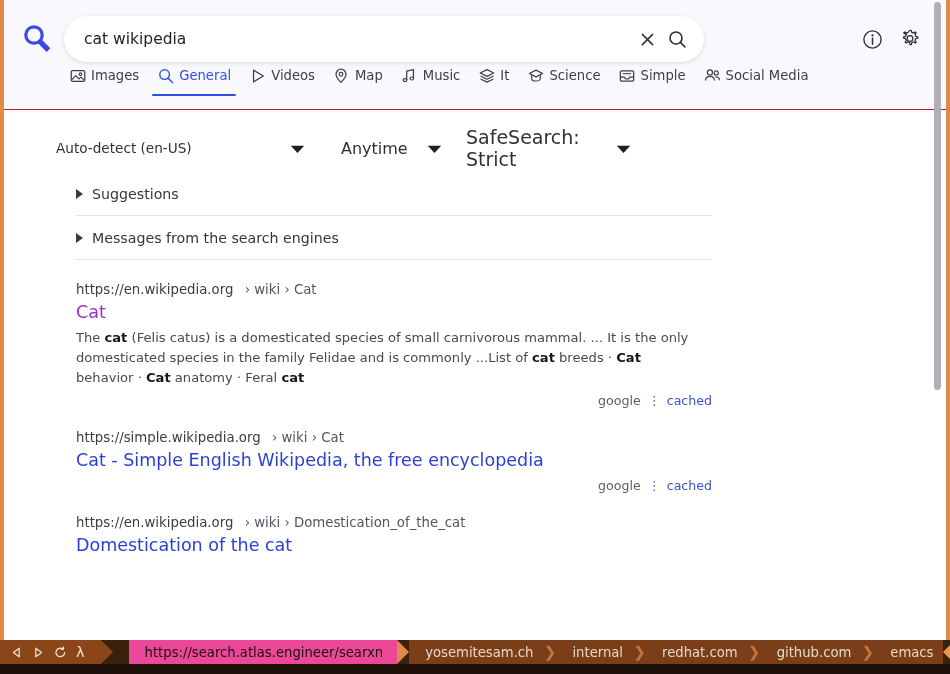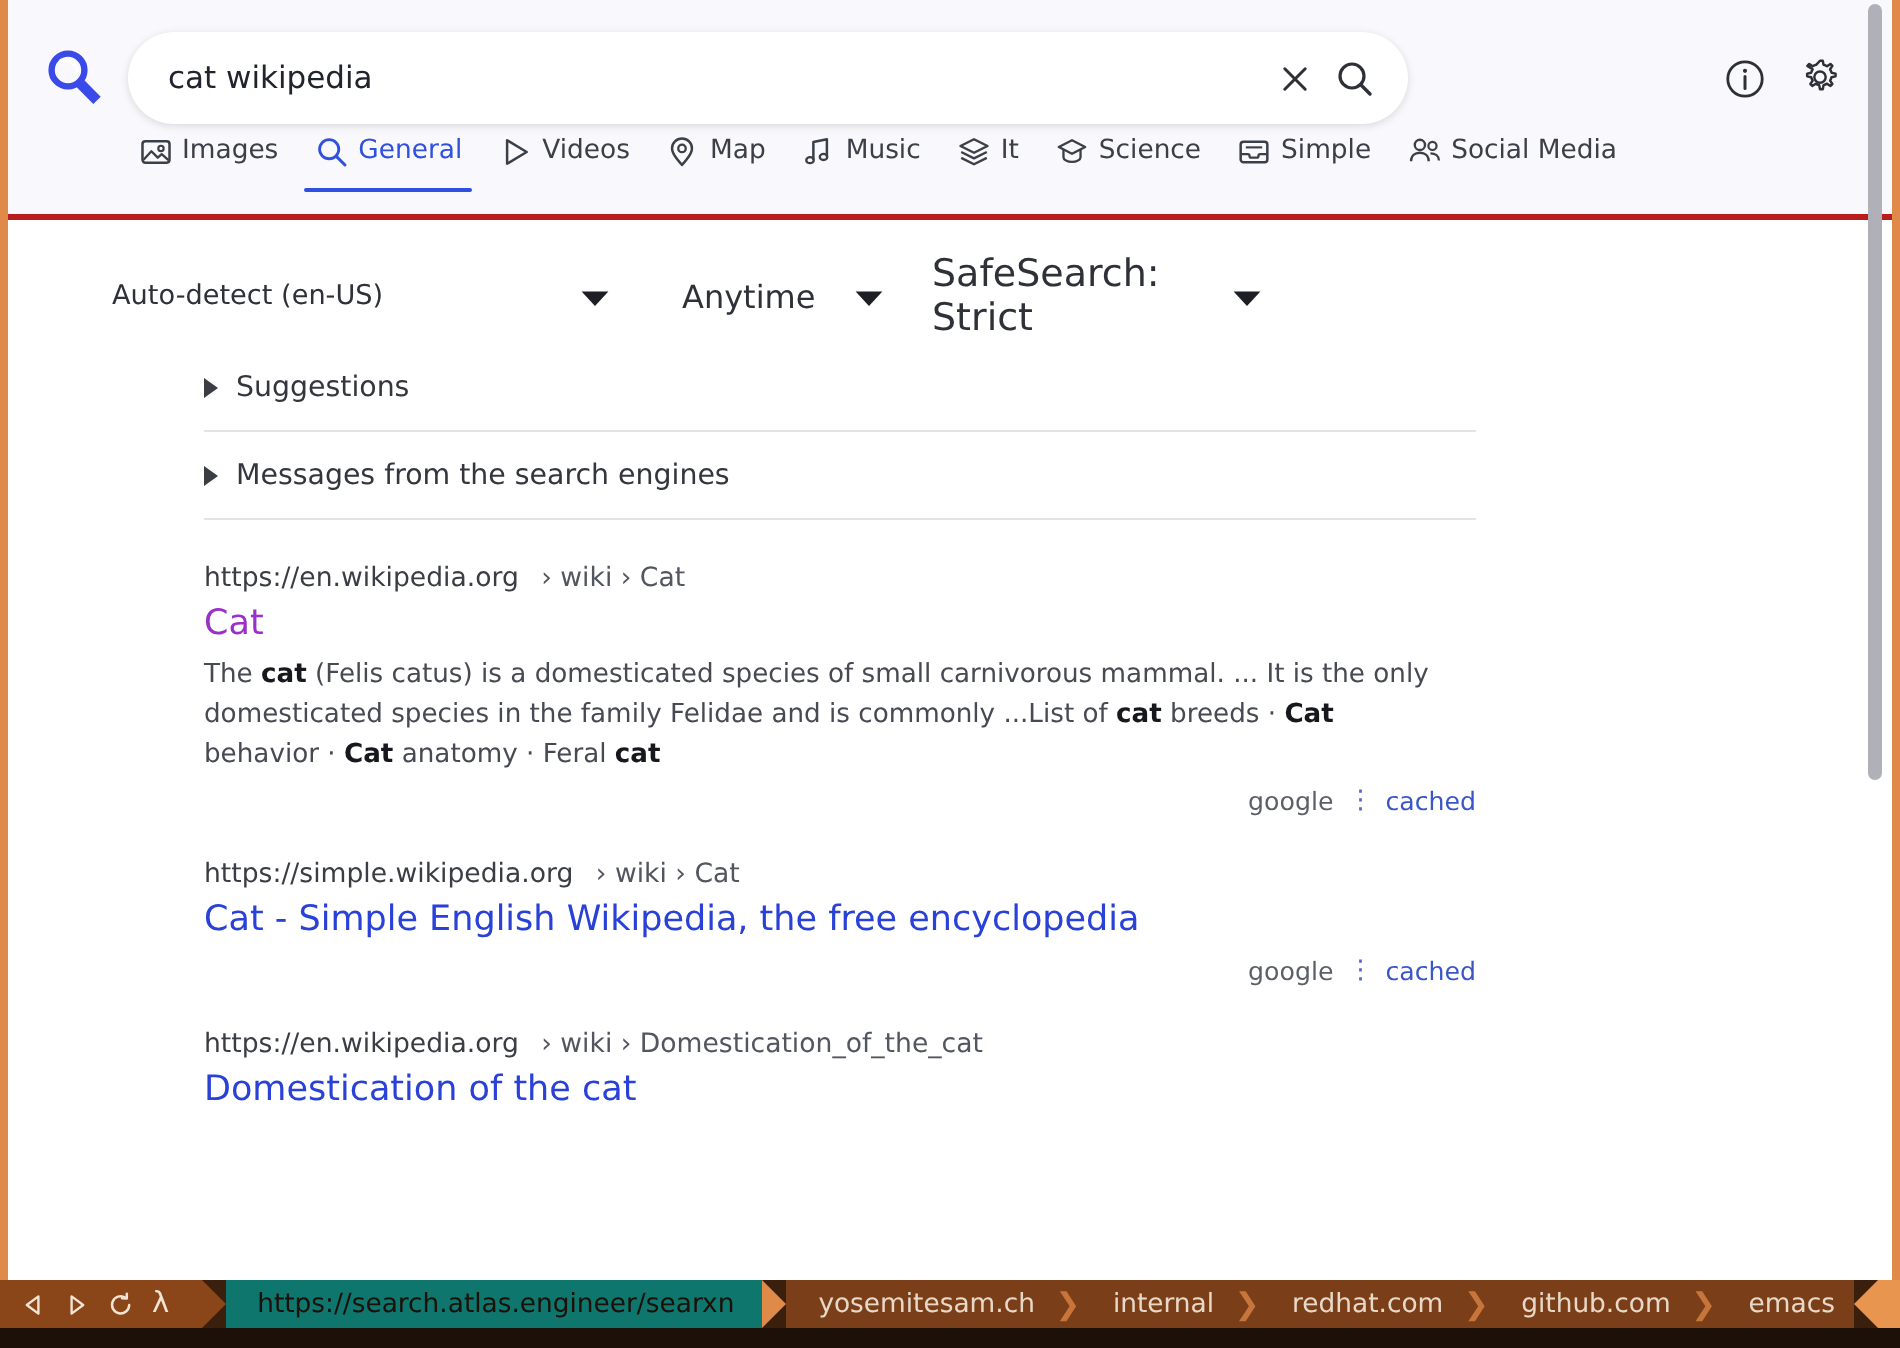--- a/index.html
+++ b/index.html
@@ -21,21 +21,21 @@
 
   
   #page {
     position:absolute; left:4px; top:0; width:942px; height:640px;
     background:#ffffff; overflow:hidden;
   }
 
   
   .header {
     background:#f9f8fc;
-    border-bottom:3px solid #b91c1c;
+    border-bottom:1px solid #b91c1c;
     padding: 0;
     position:relative;
     height:110px;
   }
   .header-row {
     display:flex; align-items:center;
     padding: 16px 18px 0 14px;
     height: 62px;
   }
   .logo-icon {
@@ -83,21 +83,21 @@
   .tab.active { color:#3050e0; }
   .tab.active .underline {
     position:absolute; left:4px; right:4px; bottom:0; height:2.5px; background:#3050e0; border-radius:2px;
   }
 
   
   .results {
     padding: 0;
     position:relative;
   }
-  .col { margin-left:98px; width:636px; }
+  .col { margin-left:72px; width:636px; }
 
   .expander {
     border-bottom:1px solid #e3e3e8;
     padding: 14px 0 13px 0;
     display:flex; align-items:center; gap:9px;
     font-size:14.2px; color:#33363d; cursor:pointer;
   }
   .expander:first-child { padding-top:16px; }
   .caret {
     width:0;height:0;
@@ -154,21 +154,21 @@
     background:#7a3f18;
     padding: 0 10px 0 16px;
     white-space:nowrap;
     cursor:pointer;
   }
   .seg.navseg {
     background:#8a4618; color:#f2e4d4; padding-left:10px; padding-right:16px;
     gap:9px; font-size:14px;
   }
   .seg.current {
-    background:#0f766e; color:#1c1008; padding-left:16px; padding-right:14px;
+    background:#ec4899; color:#1c1008; padding-left:16px; padding-right:14px;margin-left:16px;
   }
   .seg.last {
     background:#e8954f; color:#140d06; padding-left:14px; padding-right:12px;
     margin-left:auto; font-weight:normal;
   }
   
   .arrow-solid {
     width:0;height:0;
     border-left:12px solid currentColor;
     border-top:12px solid transparent;

